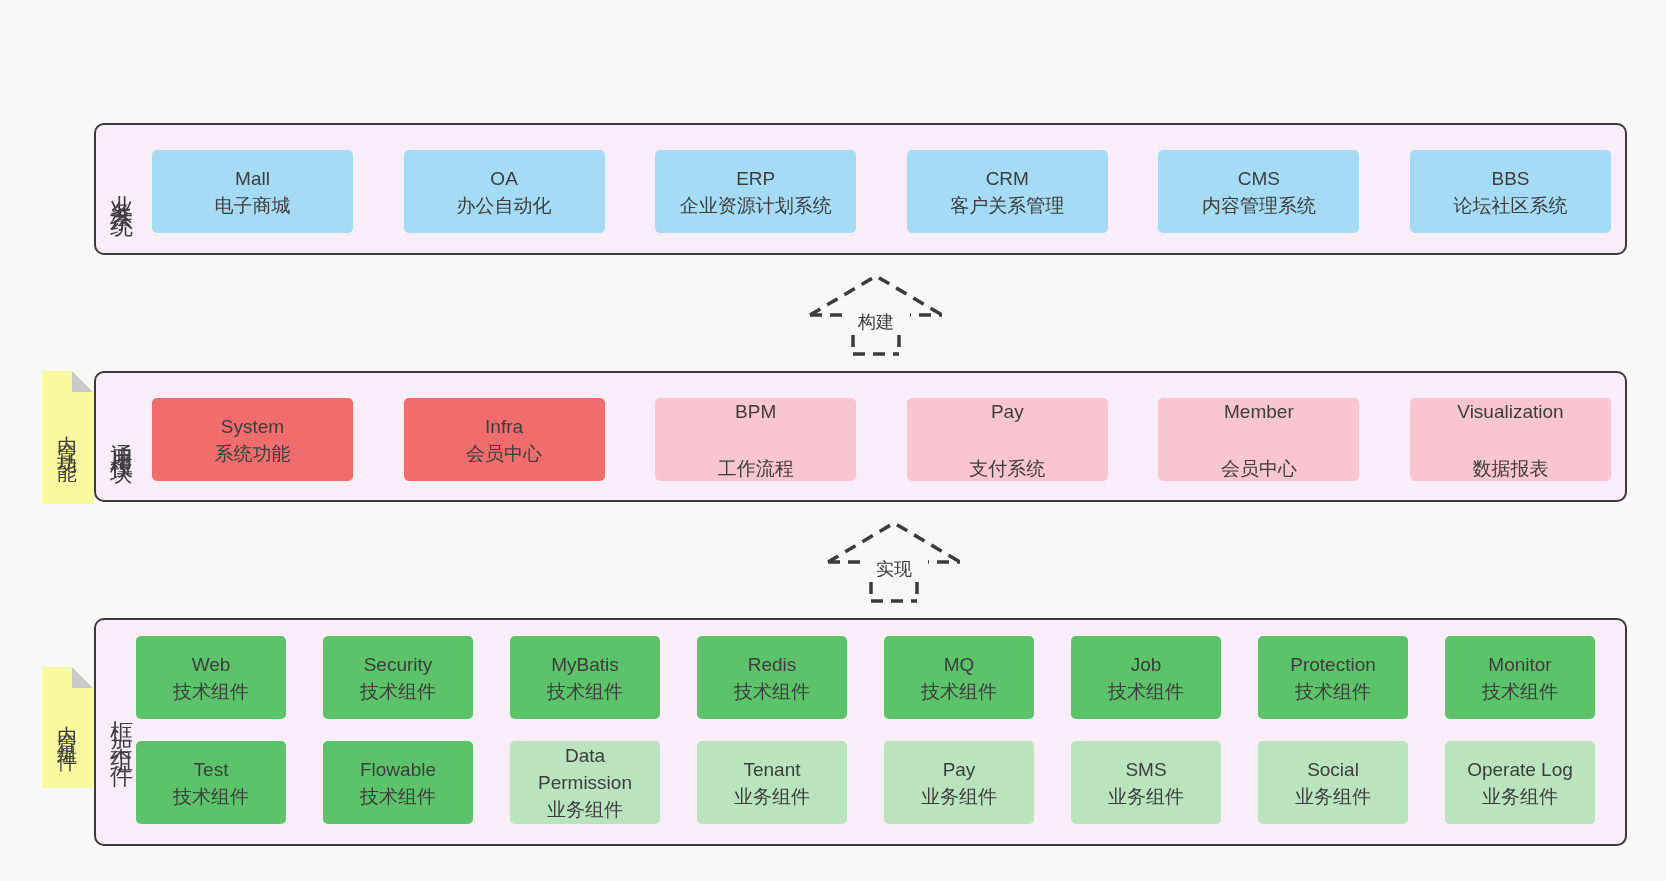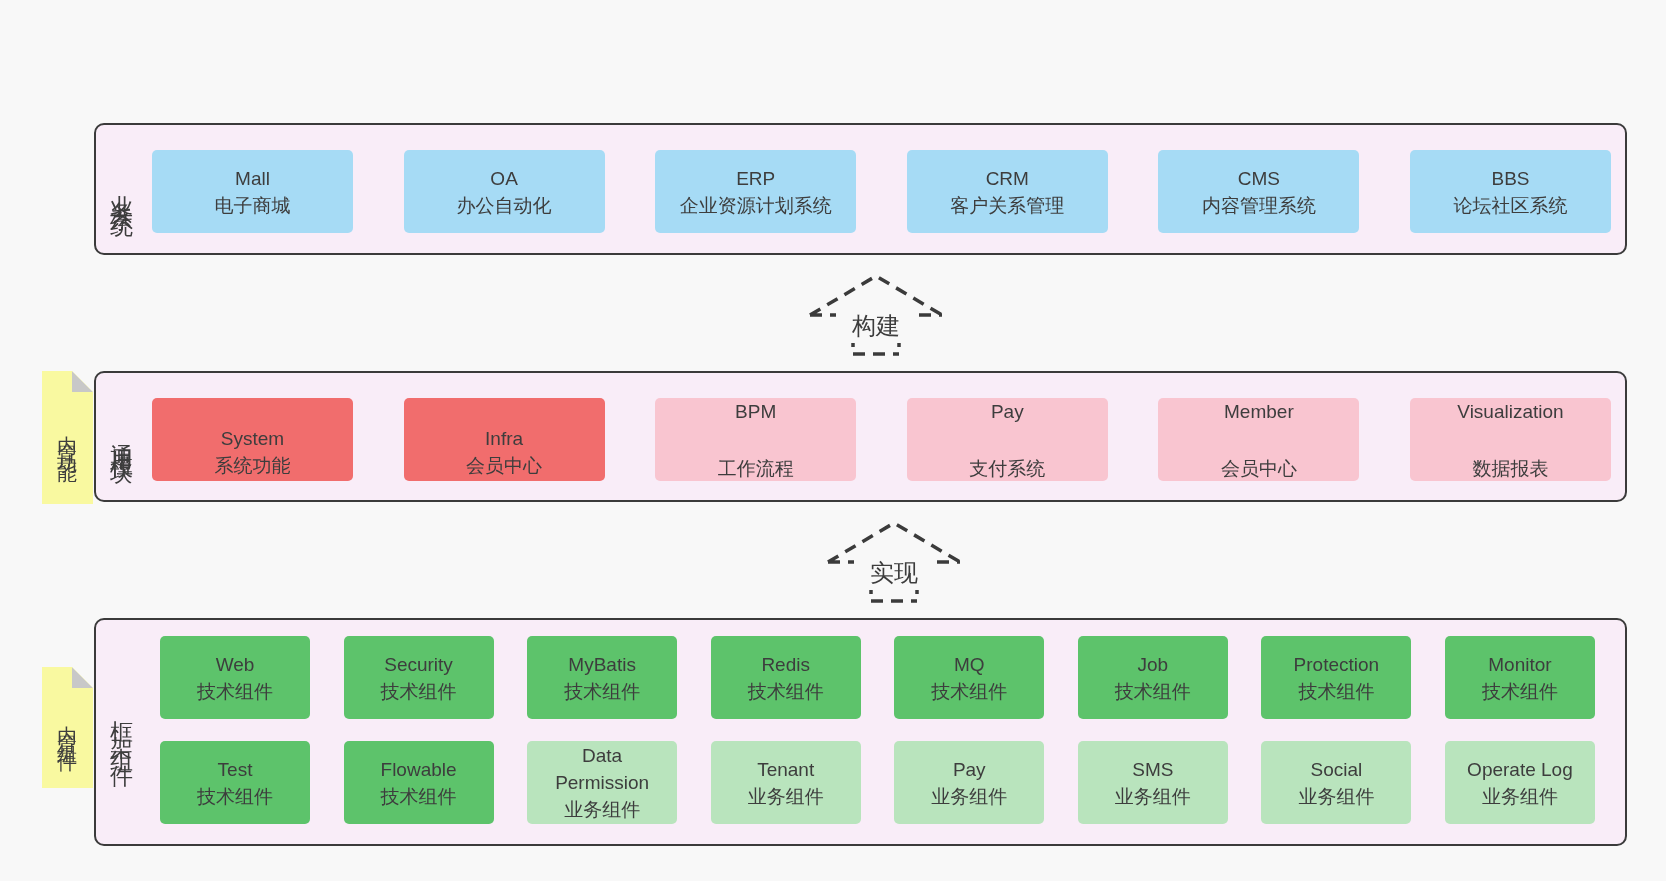--- a/index.html
+++ b/index.html
@@ -24,31 +24,31 @@
   }
   .band-label{
     position:absolute;left:14px;top:50%;transform:translateY(-50%);
     font-size:23px;letter-spacing:6px;color:var(--text,#3d3d3d);
   }
   .band-framework .band-label{letter-spacing:15px;}
   .boxes6{
     position:absolute;left:56px;right:14px;top:25px;height:83px;
     display:flex;justify-content:space-between;
   }
-  .rows8{position:absolute;left:64px;right:30px;top:16px;}
+  .rows8{position:absolute;left:40px;right:30px;top:16px;}
   .row8{display:flex;justify-content:space-between;height:83px;margin-bottom:22px;}
   .box{
     box-sizing:border-box;border-radius:5px;
     display:flex;flex-direction:column;align-items:center;justify-content:center;
     text-align:center;font-size:19px;line-height:27px;padding:2px 12px;
   }
   .boxes6 .box{width:201px;height:83px;}
   .row8 .box{width:150px;height:83px;}
   .blue{background:var(--box-blue,#a6dbf5);}
-  .red{background:var(--box-red,#f16d6d);justify-content:flex-end;}
+  .red{background:var(--box-red,#f16d6d);}
   .pink{background:var(--box-pink,#f9c5d0);gap:30px;}
   .green{background:var(--box-green,#5dc36b);}
   .lightgreen{background:var(--box-lightgreen,#b9e4bd);}
   .bt,.bs{width:100%;}
   .tab{
     position:absolute;left:-54px;width:51px;
     background:var(--tab-yellow,#f9f9a0);
     clip-path:polygon(0 0, calc(100% - 21px) 0, 100% 21px, 100% 100%, 0 100%);
   }
   .tab-modules{top:-2px;height:133px;}
@@ -66,21 +66,21 @@
   .arrow-build{left:808px;top:271px;}
   .arrow-implement{left:826px;top:518px;}
   .arrow svg{position:absolute;left:0;top:0;}
   .arrow path{
     fill:none;stroke:var(--band-border,#3b3b3b);
     stroke-width:3.5;stroke-dasharray:12 8;
   }
   .arrow-label{
     position:absolute;left:50%;top:38px;transform:translateX(-50%);
     background:var(--page-bg,#f8f8f8);
-    font-size:24px;padding:1px 16px;white-space:nowrap;
+    font-size:18px;padding:1px 16px;white-space:nowrap;
   }
 </style>
 </head>
 <body>
 
 <div>
 
   <section class="band band-business">
     <div class="vlabel band-label">业务系统</div>
     <div class="boxes6">

